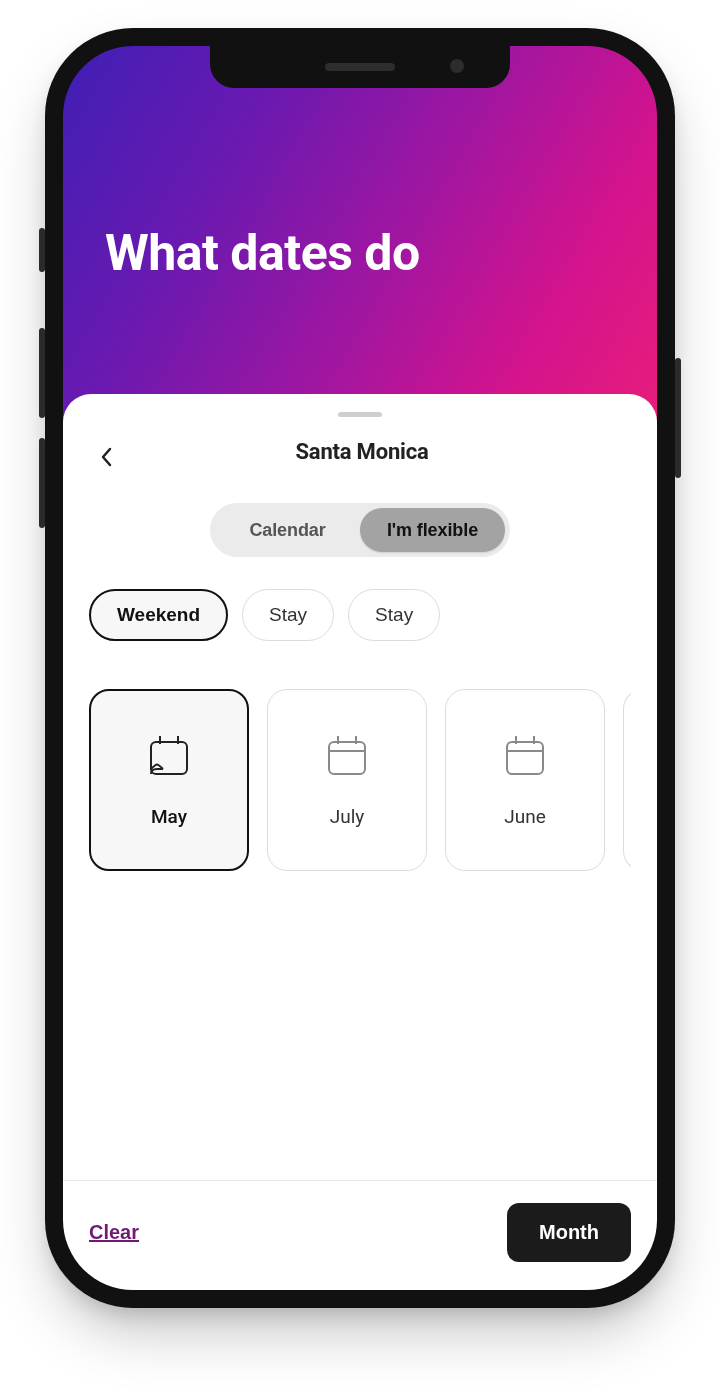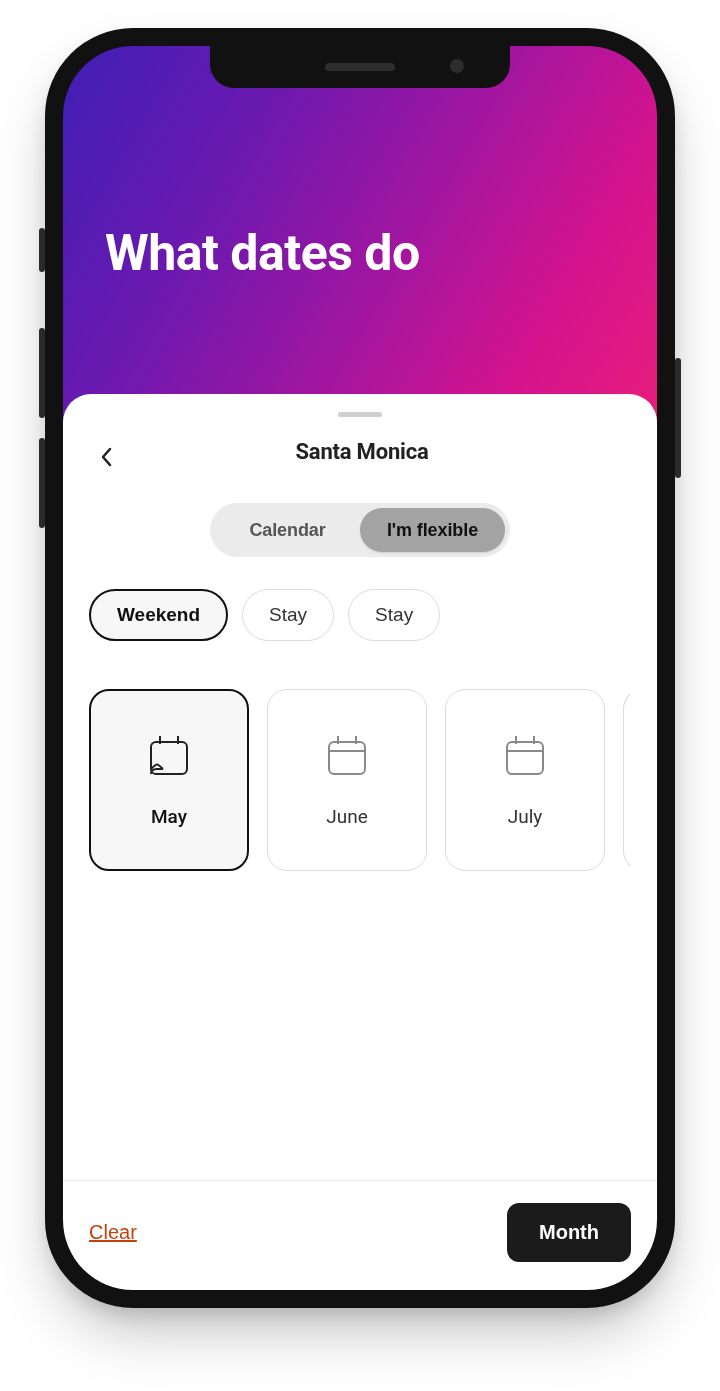--- a/index.html
+++ b/index.html
@@ -78,21 +78,21 @@
     display:flex;flex-direction:column;align-items:center;justify-content:center;gap:26px;cursor:pointer;background:#fff
   }
   .month.selected{border-color:#111;border-width:2px;background:#f7f7f7}
   .month .label{font-size:19px;color:#333}
   .month.selected .label{color:#111;font-weight:500}
   .month svg{display:block}
 
   .footer{
     border-top:1px solid #e8e8e8;padding:22px 26px 28px;display:flex;align-items:center;justify-content:space-between
   }
-  .clear{font-size:20px;font-weight:400;text-decoration:underline;color:#c2410c;cursor:pointer;background:none;border:0;padding:2px 0}
+  .clear{font-size:20px;font-weight:700;text-decoration:underline;color:#701a75;cursor:pointer;background:none;border:0;padding:2px 0}
   .next{
     background:#1b1b1b;color:#fff;border:0;border-radius:12px;font-size:20px;font-weight:700;
     padding:18px 32px;cursor:pointer
   }
 </style>
 </head>
 <body>
 
 <div class="stage">
   <div class="phone">
@@ -152,30 +152,30 @@
               </svg>
               <span class="label">May</span>
             </div>
             <div class="month">
               <svg width="46" height="46" viewBox="0 0 46 46" fill="none" stroke="#8a8a8a" stroke-width="2">
                 <rect x="5" y="9" width="36" height="32" rx="5"></rect>
                 <line x1="14" y1="3" x2="14" y2="11"></line>
                   <line x1="32" y1="3" x2="32" y2="11"></line>
                 <line x1="5" y1="18" x2="41" y2="18"></line>
               </svg>
-              <span class="label">June</span>
+              <span class="label">July</span>
             </div>
             <div class="month">
               <svg width="46" height="46" viewBox="0 0 46 46" fill="none" stroke="#8a8a8a" stroke-width="2">
                 <rect x="5" y="9" width="36" height="32" rx="5"></rect>
                 <line x1="14" y1="3" x2="14" y2="11"></line>
                   <line x1="32" y1="3" x2="32" y2="11"></line>
                 <line x1="5" y1="18" x2="41" y2="18"></line>
               </svg>
-              <span class="label">July</span>
+              <span class="label">June</span>
             </div>
             <div class="month" style="min-width:24px;border-left-width:1.5px;border-right:0;border-top-right-radius:0;border-bottom-right-radius:0"></div>
           </div>
 
         </div>
 
         <div class="footer">
           <button class="clear">Clear</button>
           <button class="next">Month</button>
         </div>

